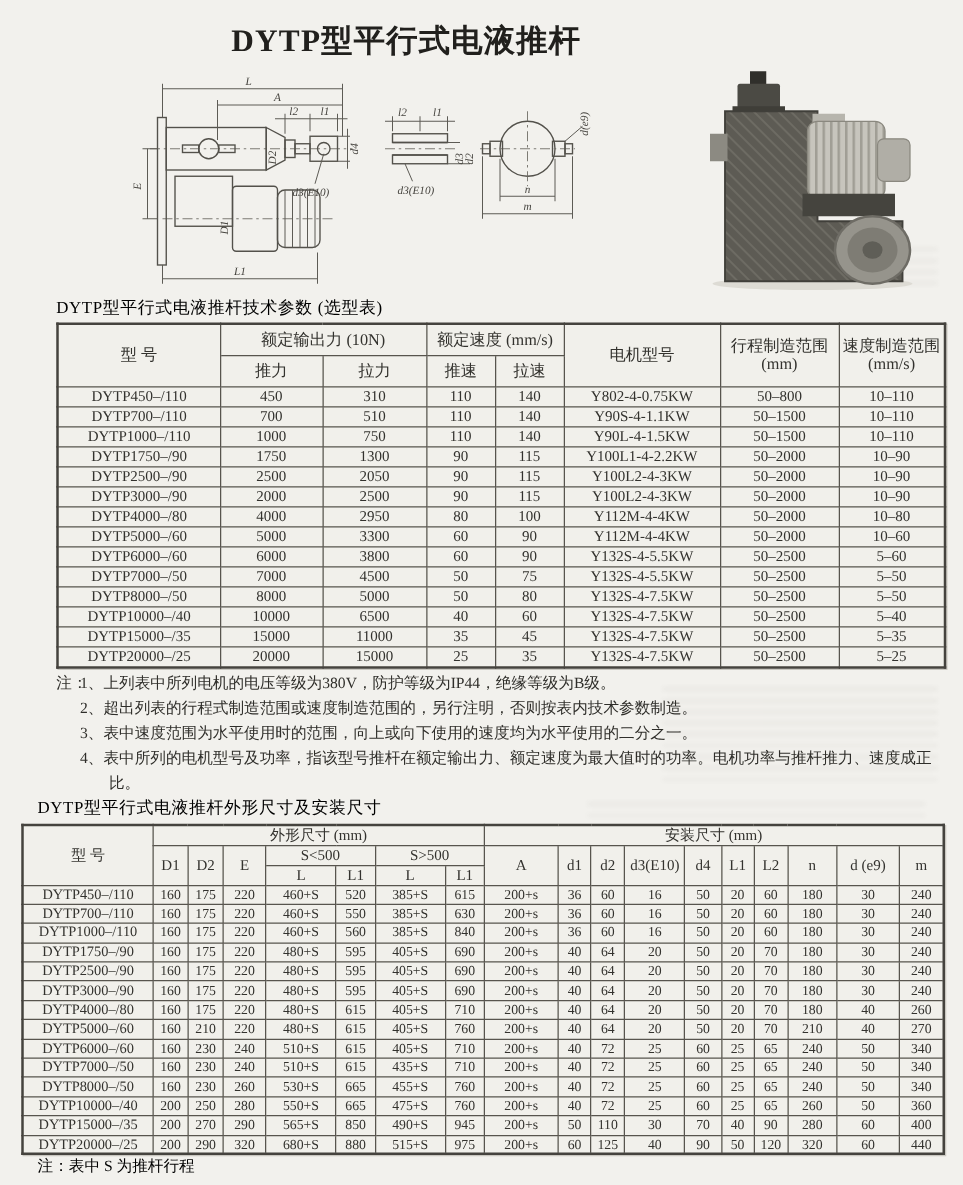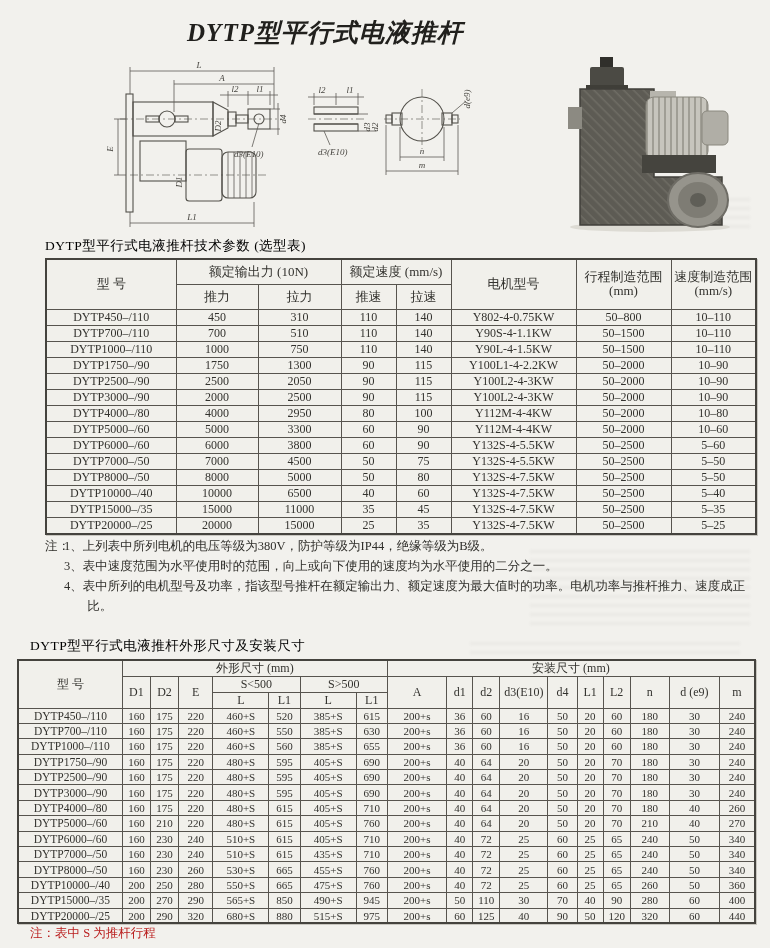--- a/index.html
+++ b/index.html
@@ -11,21 +11,21 @@
     color: #33322e;
     overflow: hidden;
   }
   .artifact { position: absolute; pointer-events: none; opacity: .06;
     background: repeating-linear-gradient(0deg,#6a6860 0 3px, transparent 3px 9px);
     filter: blur(1.5px); }
 
   .page-title {
     position: absolute; top: 16px; left: 0; width: 650px;
     text-align: center; font-size: 25px; font-weight: bold;
-    letter-spacing: 1px; color: #21201d; font-style: italic;
+    letter-spacing: 1px; color: #21201d;
   }
 
   .figure-row { position: absolute; top: 55px; left: 0; width: 770px; height: 182px; }
   .tech-drawing { position: absolute; left: 82px; top: 2px; }
   .product-photo { position: absolute; left: 550px; top: 0; }
   svg text { font-family: "Liberation Serif", serif; font-style: italic;
     font-size: 9px; fill: #46443f; stroke: none; }
   svg .dimline { stroke: #5d5b55; stroke-width: .8; fill: none; }
   svg .outline { stroke: #53514b; stroke-width: 1.1; fill: none; }
   svg .cl { stroke: #6b6962; stroke-width: .7; fill: none; stroke-dasharray: 8 3 2 3; }
@@ -47,21 +47,21 @@
   .tbl2 th { font-size: 12px; height: 16px; line-height: 13px; }
   .tbl2 td { font-size: 11px; height: 15.4px; }
   .tbl2 tbody td:first-child { font-size: 11.5px; }
 
   .notes { position: absolute; top: 536px; left: 45px; width: 702px;
     font-size: 12.5px; line-height: 20px; color: #2f2e2a; }
   .notes-prefix { position: absolute; left: 0; top: 0; }
   .notes-items { margin-left: 19px; }
   .notes-items > div { padding-left: 1.85em; text-indent: -1.85em; }
 
-  .footnote { position: absolute; top: 925px; left: 30px; font-size: 12.5px; color: #b91c1c; }
+  .footnote { position: absolute; top: 925px; left: 30px; font-size: 12.5px; color: #000000; }
 </style>
 </head>
 <body>
 
 <div class="artifact" style="left:600px;top:198px;width:150px;height:30px;"></div>
 <div class="artifact" style="left:530px;top:545px;width:220px;height:80px;"></div>
 <div class="artifact" style="left:470px;top:636px;width:270px;height:18px;"></div>
 
 <div class="page-title">DYTP型平行式电液推杆</div>
 
@@ -377,20 +377,21 @@
         <td>50–2500</td>
         <td>5–25</td>
       </tr>
     </tbody>
 </table>
 
 <div class="notes">
   <span class="notes-prefix">注：</span>
   <div class="notes-items">
       <div>1、上列表中所列电机的电压等级为380V，防护等级为IP44，绝缘等级为B级。</div>
+      <div>2、超出列表的行程式制造范围或速度制造范围的，另行注明，否则按表内技术参数制造。</div>
       <div>3、表中速度范围为水平使用时的范围，向上或向下使用的速度均为水平使用的二分之一。</div>
       <div>4、表中所列的电机型号及功率，指该型号推杆在额定输出力、额定速度为最大值时的功率。电机功率与推杆推力、速度成正比。</div>
     </div>
 </div>
 
 <div class="sec-title sec-title-2">DYTP型平行式电液推杆外形尺寸及安装尺寸</div>
 
 <table class="tbl tbl2">
   <colgroup>
     <col style="width:104px">
@@ -484,21 +485,21 @@
         <td>240</td>
       </tr>
       <tr>
         <td>DYTP1000–/110</td>
         <td>160</td>
         <td>175</td>
         <td>220</td>
         <td>460+S</td>
         <td>560</td>
         <td>385+S</td>
-        <td>655</td>
+        <td>840</td>
         <td>200+s</td>
         <td>36</td>
         <td>60</td>
         <td>16</td>
         <td>50</td>
         <td>20</td>
         <td>60</td>
         <td>180</td>
         <td>30</td>
         <td>240</td>

